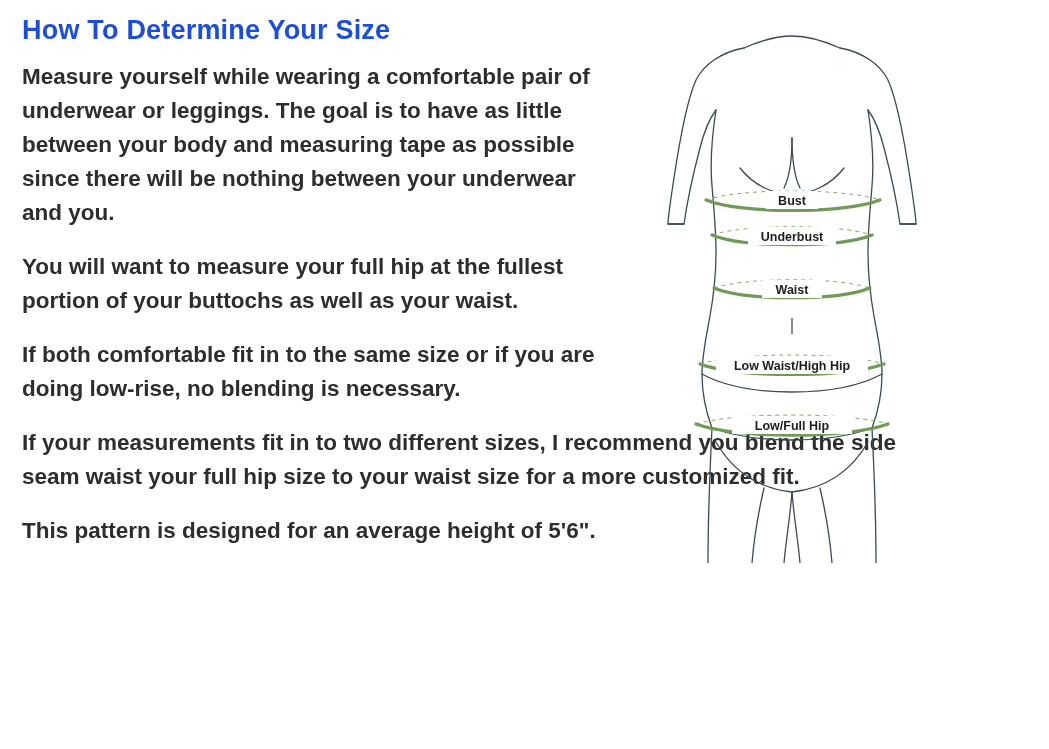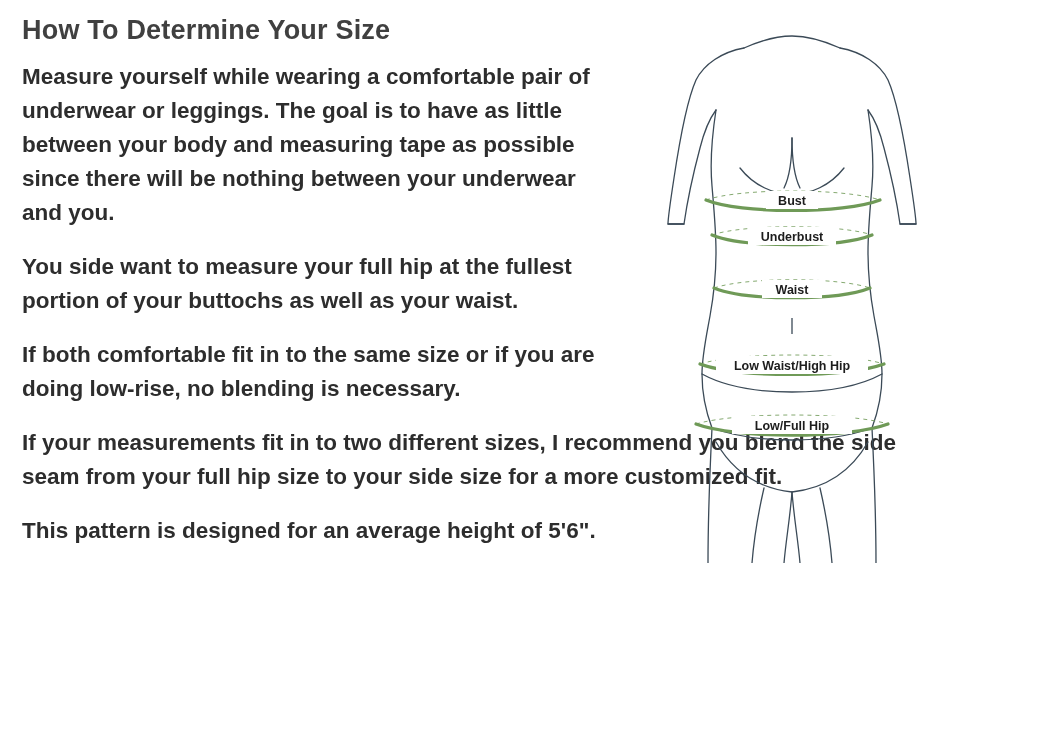--- a/index.html
+++ b/index.html
@@ -22,21 +22,21 @@
   }
   .content {
     position: absolute;
     left: 22px;
     top: 14px;
     width: 1005px;
   }
   h1.title {
     font-size: 27px;
     font-weight: bold;
-    color: #404040;
+    color: #1d4ed8;
     margin: 0 0 14px 0;
     letter-spacing: 0.2px;
     line-height: 1.2;
   }
   .para {
     font-size: 22.5px;
     line-height: 34px;
     color: #2d2d2d;
     margin: 0 0 20px 0;
     font-weight: 700;
@@ -68,23 +68,23 @@
   }
 </style>
 </head>
 <body>
 
 <div class="page">
 
   <div class="content">
     <h1 class="title">How To Determine Your Size</h1>
     <p class="para col-narrow">Measure yourself while wearing a comfortable pair of underwear or leggings. The goal is to have as little between your body and measuring tape as possible since there will be nothing between your underwear and you.</p>
-    <p class="para col-narrow">You side want to measure your full hip at the fullest portion of your buttochs as well as your waist.</p>
+    <p class="para col-narrow">You will want to measure your full hip at the fullest portion of your buttochs as well as your waist.</p>
     <p class="para col-narrow">If both comfortable fit in to the same size or if you are doing low-rise, no blending is necessary.</p>
-    <p class="para col-wide">If your measurements fit in to two different sizes, I recommend you blend the side seam from your full hip size to your side size for a more customized fit.</p>
+    <p class="para col-wide">If your measurements fit in to two different sizes, I recommend you blend the side seam waist your full hip size to your waist size for a more customized fit.</p>
     <p class="para col-wide">This pattern is designed for an average height of 5'6".</p>
   </div>
 
   <div class="figure">
     <svg width="300" height="545" viewBox="0 0 300 545" xmlns="http://www.w3.org/2000/svg">
 
       <g fill="none" stroke="#3b4a57" stroke-width="1.3" stroke-linejoin="round" stroke-linecap="round">
 
         <path d="M100 30 C 78 34, 60 46, 52 62 C 44 80, 36 120, 30 160 C 26 186, 24 200, 24 206 L 40 206 C 42 192, 48 160, 56 130 C 60 114, 66 100, 72 92"></path>
 

